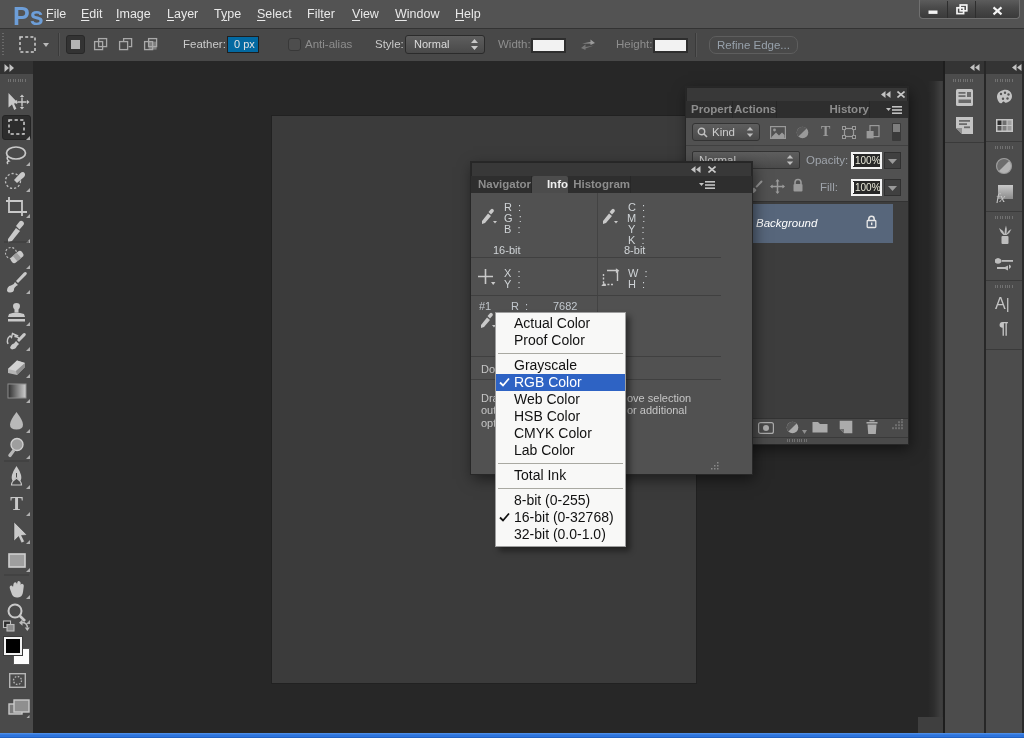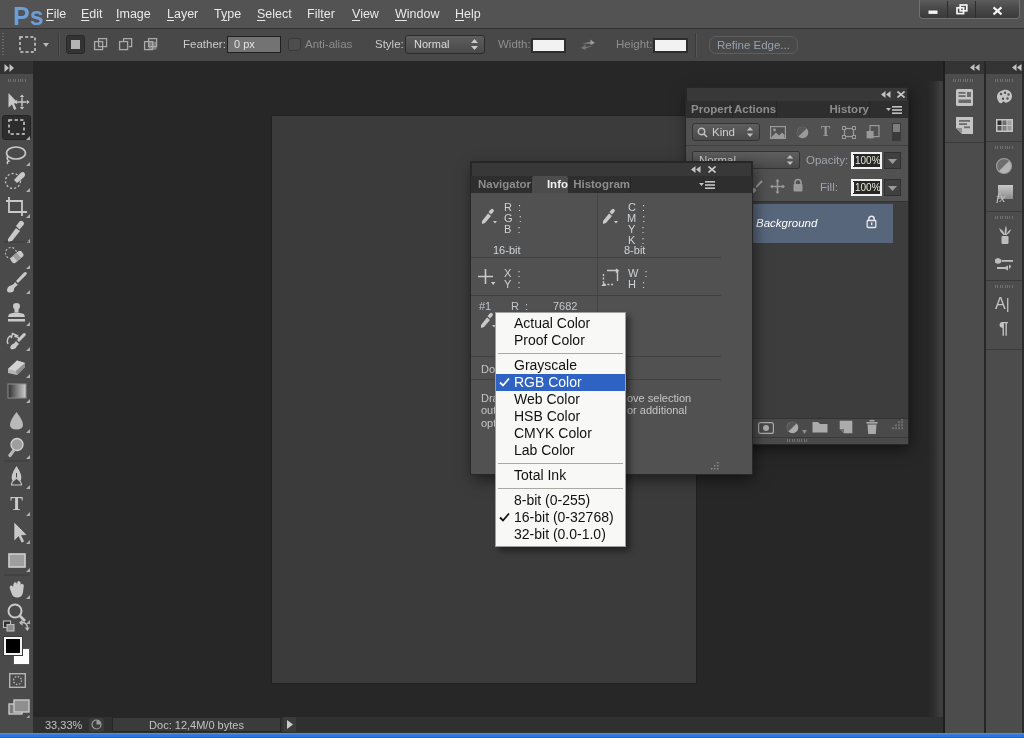--- a/index.html
+++ b/index.html
@@ -123,21 +123,21 @@
       </g>
     </svg>
 <svg class="abs" style="left:141px;top:35px;" width="19" height="19" viewBox="0 0 19 19">
       <g fill="none" stroke="#a9a9a9" stroke-width="1.3">
         <rect x="3.6" y="6.6" width="8" height="8"></rect>
         <rect x="7.6" y="3.6" width="8" height="8"></rect>
       </g>
       <rect x="7.6" y="6.6" width="8" height="8" fill="#a9a9a9" opacity=".55"></rect>
     </svg>
 <div class="abs optlabel" style="left:183px;">Feather:</div>
-<div class="abs" style="left:227px;top:36px;width:54px;height:17px;background:#737373;border:1px solid #1f1f1f;box-sizing:border-box;color:#e3e3e3;font-size:11px;line-height:15px;"><span style="margin-left:6px;">0 px</span></div>
+<div class="abs" style="left:227px;top:36px;width:32px;height:17px;background:#0369a1;border:1px solid #1f1f1f;box-sizing:border-box;color:#e3e3e3;font-size:11px;line-height:15px;"><span style="margin-left:6px;">0 px</span></div>
 <div class="abs" style="left:288px;top:38px;width:13px;height:13px;background:#4d4d4d;border:1px solid #383838;border-radius:3px;box-sizing:border-box;"></div>
 <div class="abs optlabel optgray" style="left:305px;">Anti-alias</div>
 <div class="abs optlabel" style="left:375px;">Style:</div>
 <div class="abs" style="left:405px;top:35px;width:80px;height:19px;background:linear-gradient(#5e5e5e,#494949);border:1px solid #2b2b2b;border-radius:3px;box-sizing:border-box;color:#dcdcdc;font-size:11px;line-height:17px;"><span style="margin-left:8px;">Normal</span></div>
 <svg class="abs" style="left:470px;top:39px;" width="9" height="11" viewBox="0 0 9 11">
       <path d="M4.5 0 L8 4 H1 Z" fill="#c9c9c9"></path>
       <path d="M4.5 11 L1 7 H8 Z" fill="#c9c9c9"></path>
     </svg>
 <div class="abs optlabel optgray" style="left:498px;">Width:</div>
 <div class="abs" style="left:531px;top:38px;width:35px;height:15px;background:#f2f2f2;border:2px solid #2e2e2e;box-sizing:border-box;"></div>
@@ -432,33 +432,20 @@
 </svg>
 <div class="hdiv" style="left:986px;top:280px;width:36px;"></div>
 <div class="grip" style="left:995px;top:285px;width:19px;"></div>
 
 <div class="abs" style="left:995px;top:295px;width:20px;height:17px;color:#c4c4c4;font-size:16px;">A<span style="font-size:15px;">|</span></div>
 
 <div class="abs" style="left:999px;top:319px;width:20px;height:17px;color:#c4c4c4;font-size:17px;font-weight:bold;">¶</div>
 <div class="hdiv" style="left:986px;top:349px;width:36px;"></div>
 
 
-<div class="abs" id="statusbar">
-  <span class="abs" style="left:12px;top:2px;">33,33%</span>
-  <div class="abs" style="left:56px;top:1px;width:15px;height:14px;background:#3b3b3b;border-radius:2px;"></div>
-  <svg class="abs" style="left:58px;top:2px;" width="11" height="11" viewBox="0 0 11 11">
-        <circle cx="5.5" cy="5.5" r="4.5" fill="none" stroke="#9c9c9c" stroke-width="1.2"></circle>
-        <path d="M5.5 5.5 L5.5 1 A4.5 4.5 0 0 1 10 5.5 Z" fill="#9c9c9c"></path>
-      </svg>
-  <div class="abs" style="left:79px;top:0px;width:169px;height:15px;background:#3b3b3b;border:1px solid #262626;box-sizing:border-box;text-align:center;line-height:14px;">Doc: 12,4M/0 bytes</div>
-  <div class="abs" style="left:250px;top:0px;width:13px;height:15px;background:#3b3b3b;"></div>
-  <svg class="abs" style="left:253px;top:3px;" width="8" height="9" viewBox="0 0 8 9">
-        <path d="M1 0 L7 4.5 L1 9 Z" fill="#c9c9c9"></path>
-      </svg>
-</div>
 <div class="abs" id="bluebar"></div>
 
 
 <div class="panel" style="left:686px;top:87px;width:222px;height:357px;background:#4c4c4c;">
   <div class="ptitle"></div>
   <svg class="abs" style="left:195px;top:4px;" width="10" height="7" viewBox="0 0 10 7">
         <path d="M4.5 0 L0 3.5 L4.5 7 Z M9.5 0 L5 3.5 L9.5 7 Z" fill="#c2c2c2"></path>
       </svg>
   <svg class="abs" style="left:211px;top:4px;" width="8" height="7" viewBox="0 0 8 7">
         <path d="M0.5 0.5 L7.5 6.5 M7.5 0.5 L0.5 6.5" stroke="#c9c9c9" stroke-width="1.6"></path>

